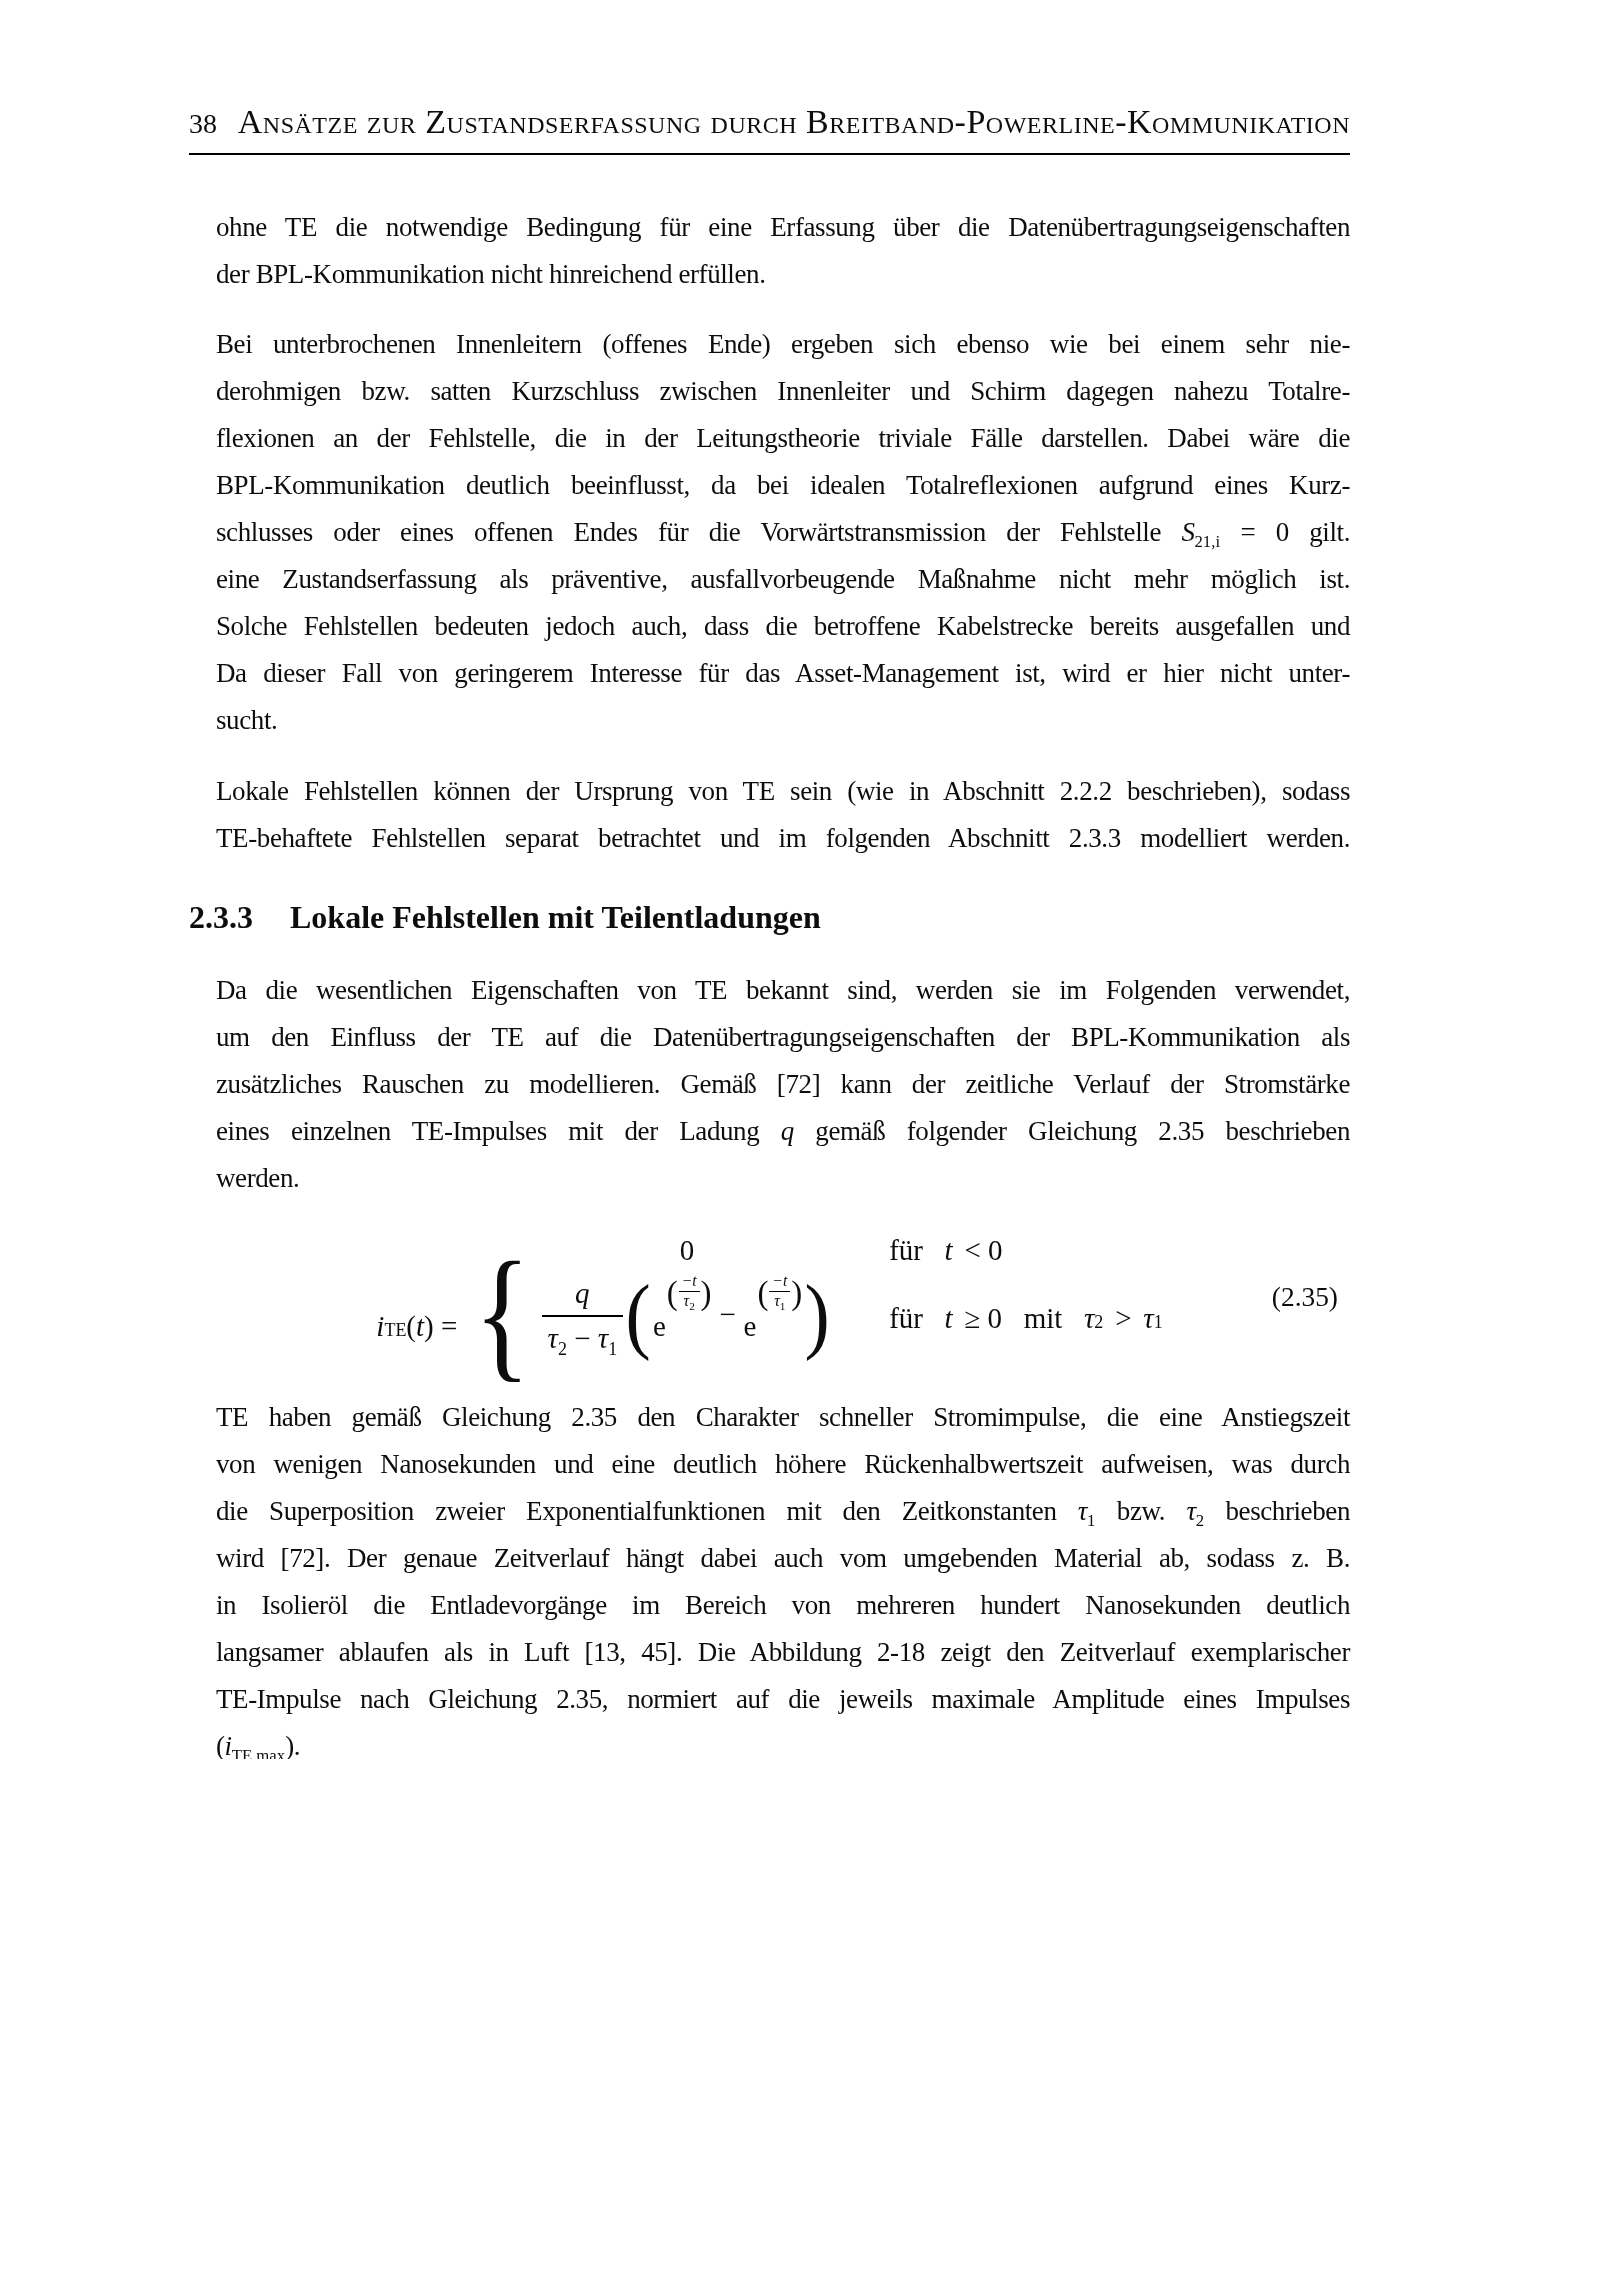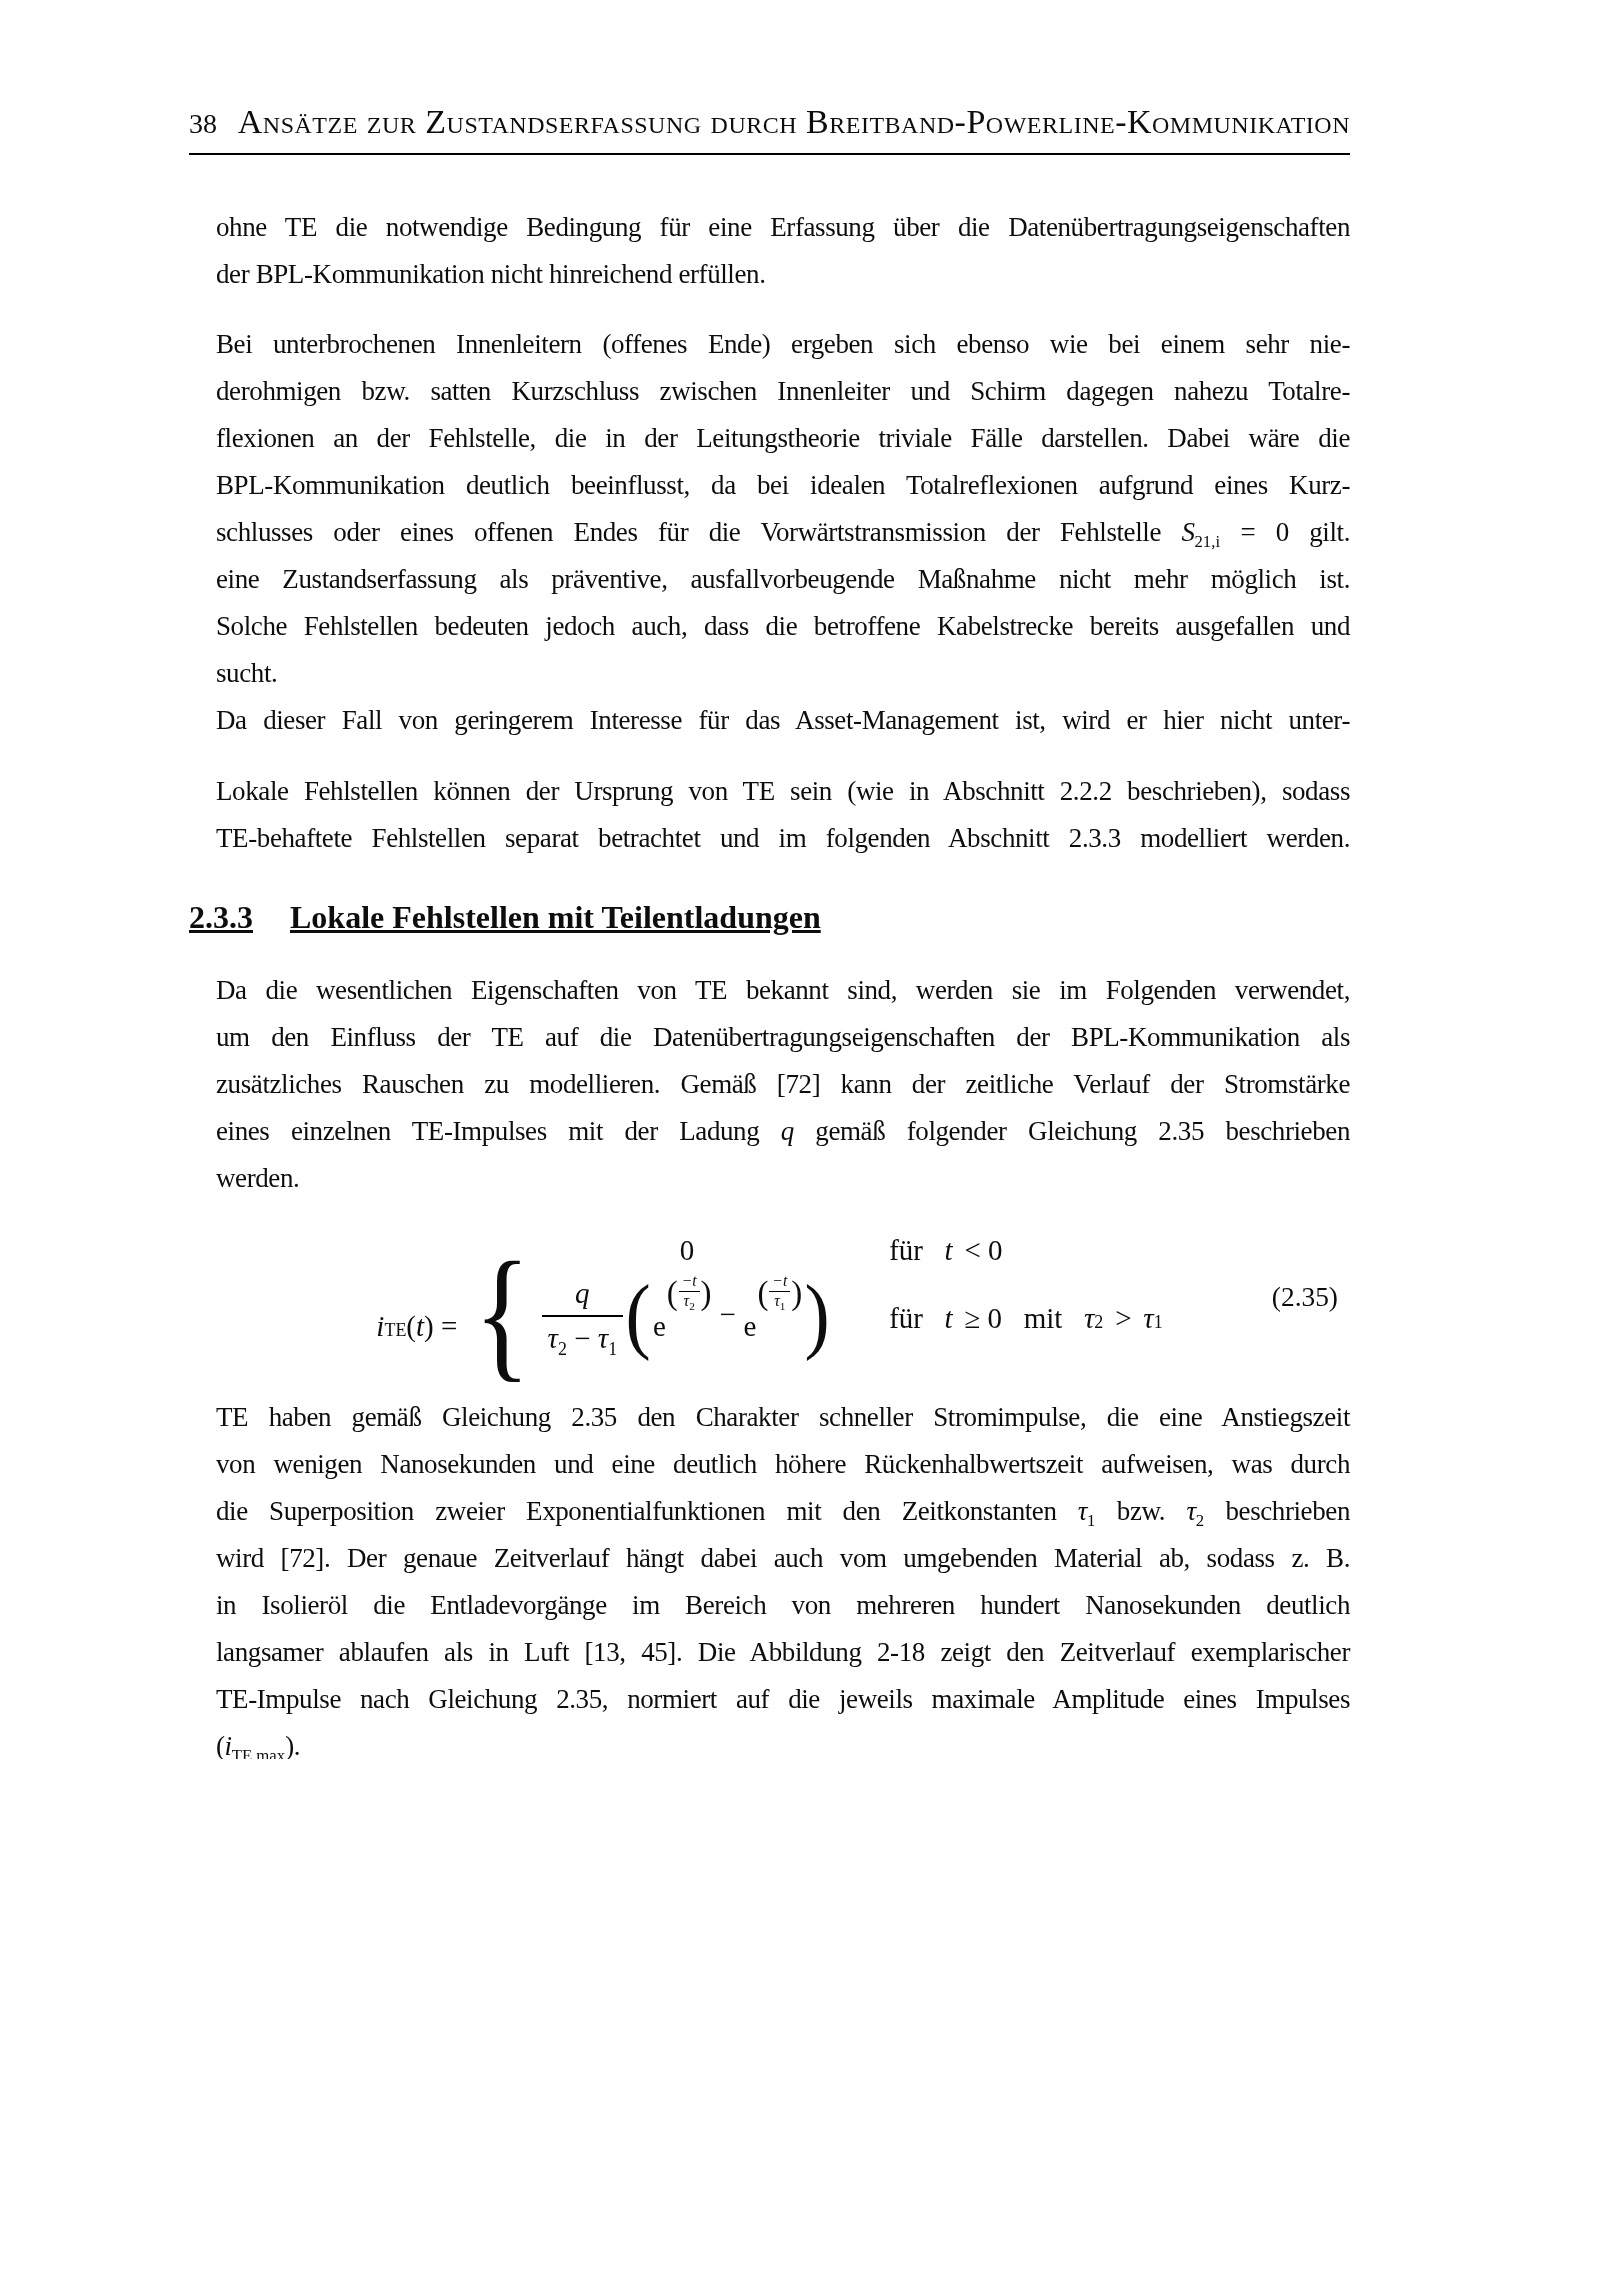--- a/index.html
+++ b/index.html
@@ -43,21 +43,20 @@
   .last { text-align: left; text-align-last: left; }
   .it { font-style: italic; }
   sub.msub { font-size: 0.62em; letter-spacing: 0; text-align: right; }
   
   .heading {
     margin: 37px 0 31px 0;
     font-size: 32px;
     font-weight: bold;
     display: flex;
     align-items: baseline;
-    text-decoration: underline;
   }
   .heading .hnum { margin-right: 37px; }
   
   .equation {
     position: relative;
     margin: 25.5px 0 27.4px 0;
     display: flex;
     align-items: center;
     justify-content: center;
     font-size: 29px;
@@ -138,22 +137,22 @@
     </div>
 
     <div class="para">
       <div class="ln j">Bei unterbrochenen Innenleitern (offenes Ende) ergeben sich ebenso wie bei einem sehr nie-</div>
       <div class="ln j">derohmigen bzw. satten Kurzschluss zwischen Innenleiter und Schirm dagegen nahezu Totalre-</div>
       <div class="ln j">flexionen an der Fehlstelle, die in der Leitungstheorie triviale Fälle darstellen. Dabei wäre die</div>
       <div class="ln j">BPL-Kommunikation deutlich beeinflusst, da bei idealen Totalreflexionen aufgrund eines Kurz-</div>
       <div class="ln j"><span>schlusses oder eines offenen Endes für die Vorwärtstransmission der Fehlstelle </span><span class="it">S</span><sub class="msub">21,i</sub><span> = 0 gilt.</span></div>
       <div class="ln j">eine Zustandserfassung als präventive, ausfallvorbeugende Maßnahme nicht mehr möglich ist.</div>
       <div class="ln j">Solche Fehlstellen bedeuten jedoch auch, dass die betroffene Kabelstrecke bereits ausgefallen und</div>
+      <div class="ln j">Da dieser Fall von geringerem Interesse für das Asset-Management ist, wird er hier nicht unter-</div>
       <div class="ln last">sucht.</div>
-      <div class="ln j">Da dieser Fall von geringerem Interesse für das Asset-Management ist, wird er hier nicht unter-</div>
     </div>
 
     <div class="para">
       <div class="ln j">Lokale Fehlstellen können der Ursprung von TE sein (wie in Abschnitt 2.2.2 beschrieben), sodass</div>
       <div class="ln j">TE-behaftete Fehlstellen separat betrachtet und im folgenden Abschnitt 2.3.3 modelliert werden.</div>
     </div>
 
     <div class="heading">
       <span class="hnum">2.3.3</span>
       <span class="htitle">Lokale Fehlstellen mit Teilentladungen</span>

